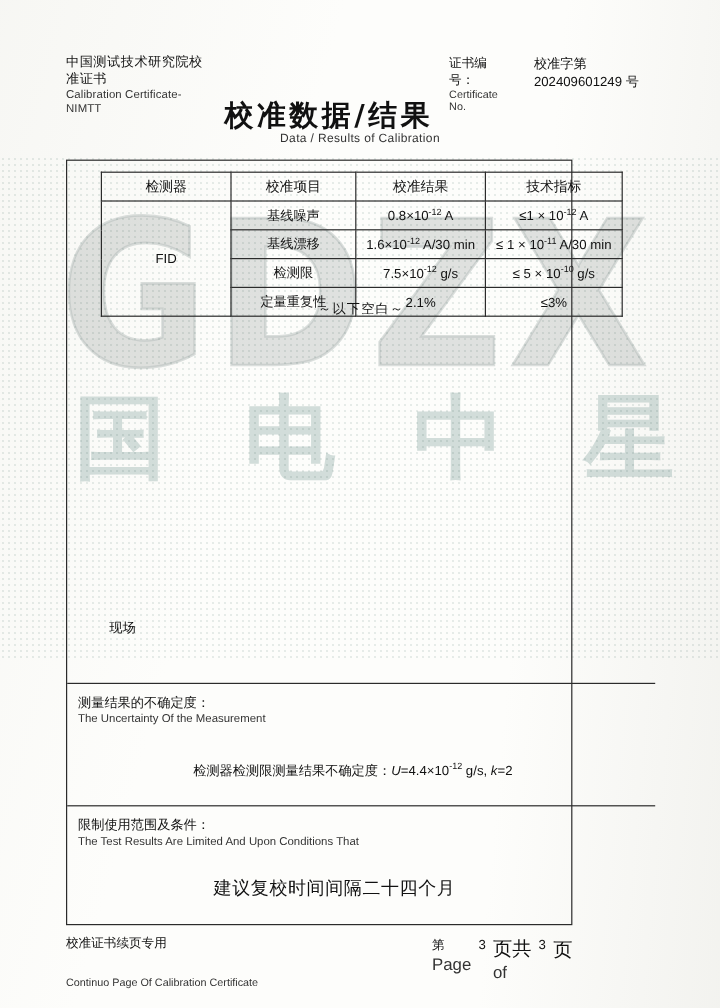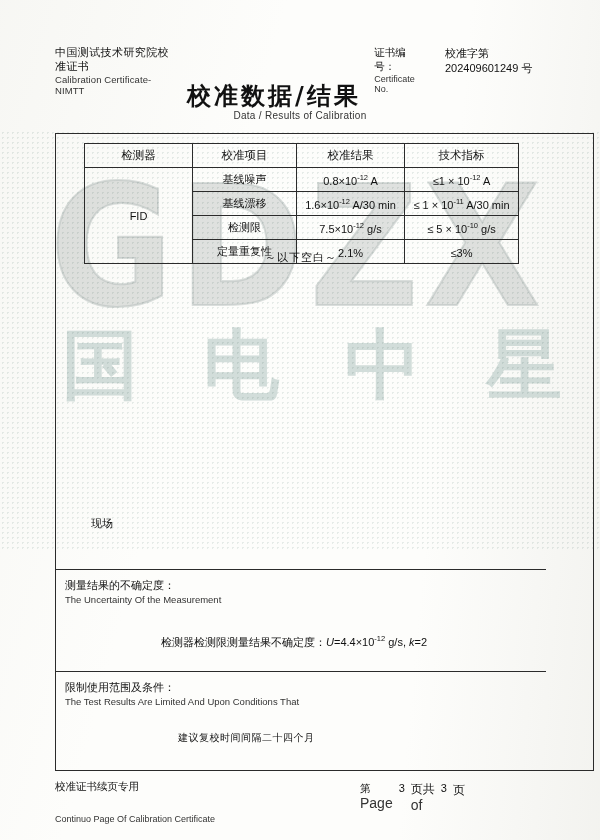--- a/index.html
+++ b/index.html
@@ -141,21 +141,21 @@
     font-size: 10px;
     color: #333;
     letter-spacing: 0.3px;
   }
 
   
   .frame {
     position: absolute;
     left: 55px;
     top: 133px;
-    width: 539px;
+    width: 422px;
     height: 638px;
     border: 1px solid #2b2b2b;
     box-sizing: border-box;
   }
   .sec-divider {
     position: absolute;
     left: 0;
     width: 490px;
     height: 0;
     border-top: 1px solid #2b2b2b;
@@ -246,21 +246,21 @@
     position: absolute;
     left: 9px;
     top: 562px;
     font-size: 9.5px;
     color: #333;
   }
   .limit-body {
     position: absolute;
     left: 122px;
     top: 597px;
-    font-size: 10px;
+    font-size: 15px;
     color: #111;
     letter-spacing: 0.5px;
   }
 
   
   .footer {
     position: absolute;
     left: 55px;
     top: 780px;
     width: 490px;
@@ -285,21 +285,21 @@
     color: #111;
   }
   .pager-lbl {
     line-height: 1.25;
   }
   .pager-lbl .en { font-size: 14px; color: #333; }
   .pg-num {
     margin: 0 6px;
     font-size: 11px;
   }
-  .pg-word { font-size: 12px; }
+  .pg-word { font-size: 16px; }
 </style>
 </head>
 <body>
 
 <div class="page">
 
   <div class="paper-tint"></div>
 
   <div class="watermark">
     <div class="wm-letters">GDZX</div>

